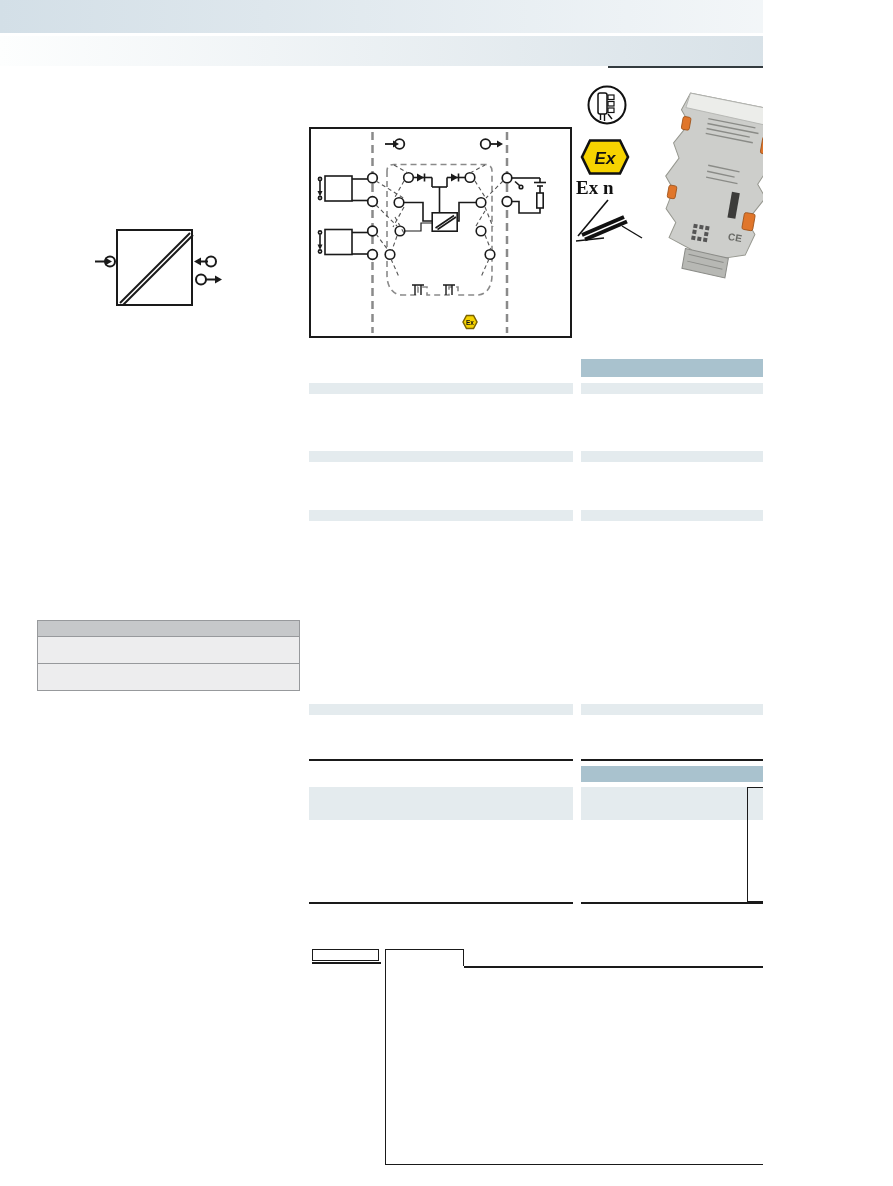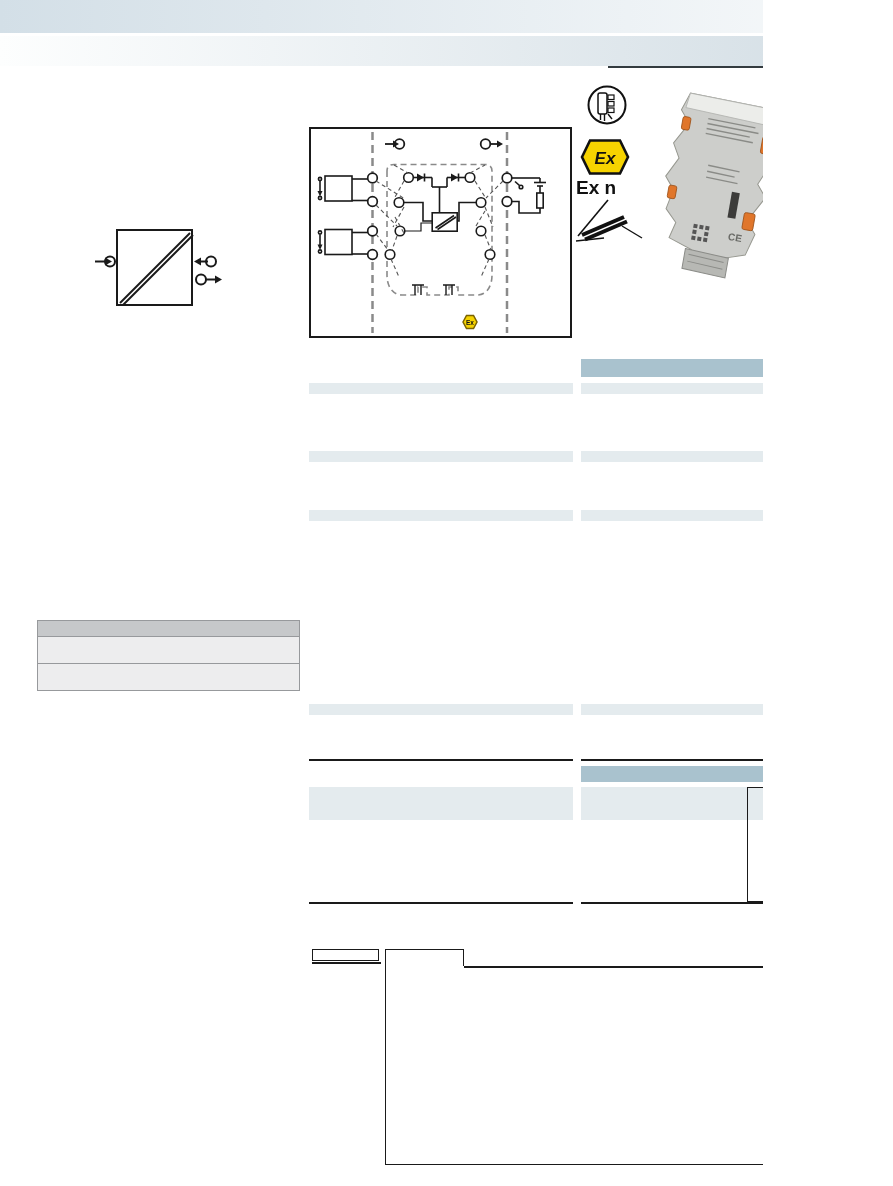--- a/index.html
+++ b/index.html
@@ -30,21 +30,21 @@
   .order-row:last-child{border-bottom:none;}
 
   
   .lined-box{border:1.5px solid var(--rule_black);box-sizing:border-box;background:#fff;}
   .note-tab{left:385px;top:949px;width:79px;height:17px;border:1.5px solid var(--rule_black);
             border-bottom:none;box-sizing:border-box;background:#fff;}
   .note-box{left:385px;top:966px;width:458px;height:199px;border:1.5px solid var(--rule_black);
             border-top:none;box-sizing:border-box;}
   .note-box-topline{left:464px;top:966px;width:379px;height:2px;background:var(--rule_black);}
 
-  .ex-n-label{left:576px;top:177px;width:70px;font-weight:bold;font-size:19px;color:#111;}
+  .ex-n-label{left:576px;top:177px;width:70px;font-weight:bold;font-size:19px;color:#111;font-family:Liberation Serif, serif;}
 
   .footer-vline{left:812px;top:1158px;width:2px;height:28px;background:var(--rule_black);}
 </style>
 </head>
 <body>
 
 <div class="page">
 
   <div class="abs band1"></div>
   <div class="abs band2"></div>

